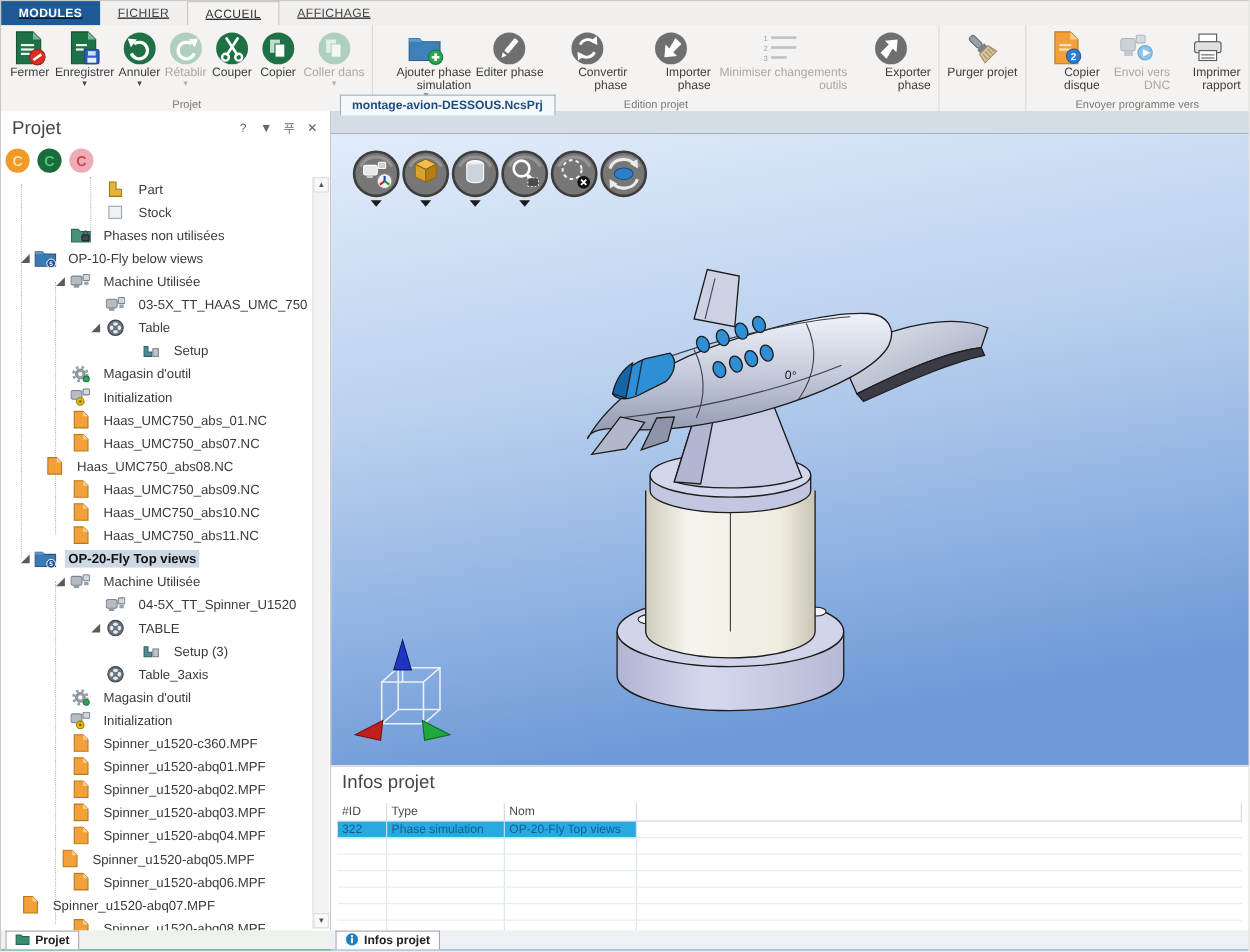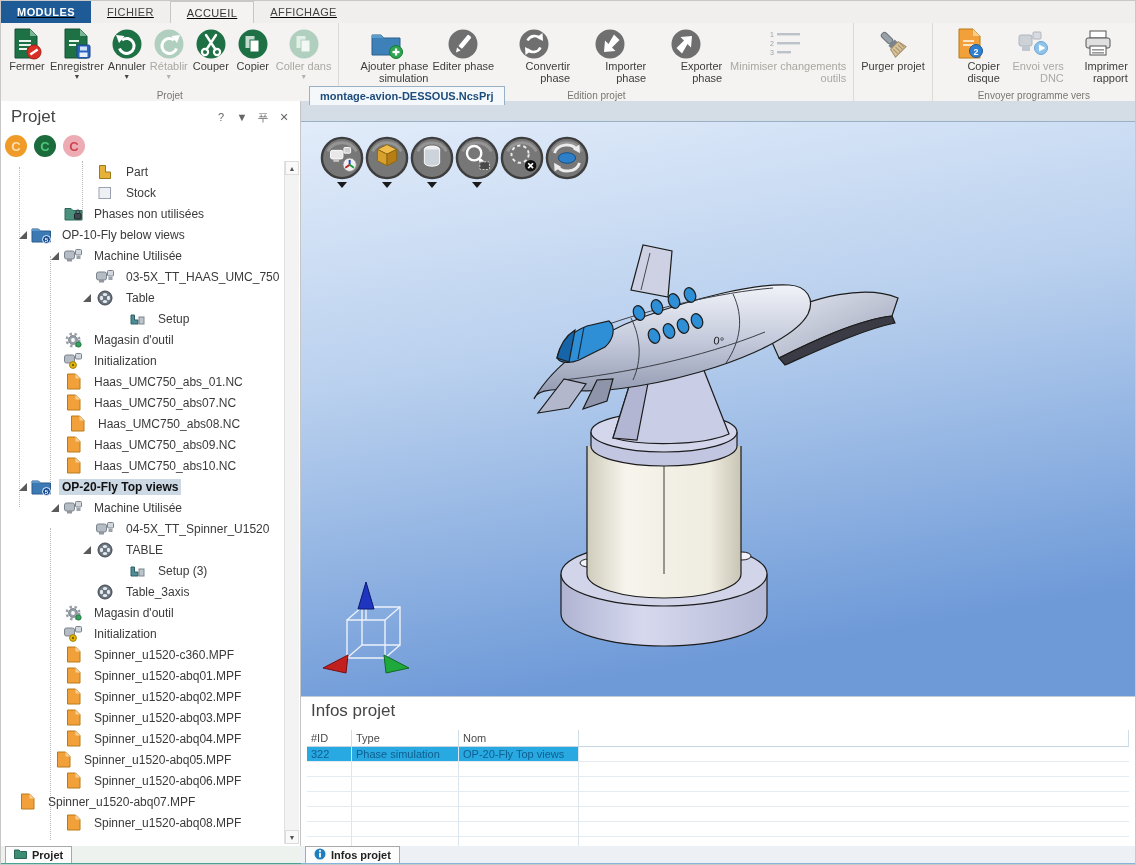--- a/index.html
+++ b/index.html
@@ -203,41 +203,41 @@
         </div>
         <div class="rbtn importer-phase">
           <div class="ric">
             <svg width="32" height="32" viewBox="0 0 32 32">
               <circle cx="16" cy="16" r="14.5" fill="#6f6f6f"></circle>
               <polygon points="20,6.5 25.5,12 18,19.5 21.5,23 10,24 11,12.5 14.5,16" fill="#fff"></polygon>
             </svg>
           </div>
           <div class="rlabel">Importer phase</div>
         </div>
-        <div class="rbtn exporter-phase">
-          <div class="ric">
-            <svg width="32" height="32" viewBox="0 0 32 32">
-              <circle cx="16" cy="16" r="14.5" fill="#6f6f6f"></circle>
-              <polygon points="12,25.5 6.5,20 14,12.5 10.5,9 22,8 21,19.5 17.5,16" fill="#fff"></polygon>
-            </svg>
-          </div>
-          <div class="rlabel">Exporter phase</div>
-        </div>
         <div class="rbtn minimiser-changements-outils disabled">
           <div class="ric">
             <svg width="36" height="30" viewBox="0 0 36 30">
               <text x="2" y="8" font-size="7" fill="#9aa0a6" font-family="Liberation Sans,sans-serif">1</text>
               <rect x="9" y="4" width="23" height="2.4" fill="#bcc2c8"></rect>
               <text x="2" y="17" font-size="7" fill="#9aa0a6" font-family="Liberation Sans,sans-serif">2</text>
               <rect x="9" y="13" width="23" height="2.4" fill="#bcc2c8"></rect>
               <text x="2" y="26" font-size="7" fill="#9aa0a6" font-family="Liberation Sans,sans-serif">3</text>
               <rect x="9" y="22" width="14" height="2.4" fill="#bcc2c8"></rect>
             </svg>
           </div>
           <div class="rlabel">Minimiser changements outils</div>
+        </div>
+        <div class="rbtn exporter-phase">
+          <div class="ric">
+            <svg width="32" height="32" viewBox="0 0 32 32">
+              <circle cx="16" cy="16" r="14.5" fill="#6f6f6f"></circle>
+              <polygon points="12,25.5 6.5,20 14,12.5 10.5,9 22,8 21,19.5 17.5,16" fill="#fff"></polygon>
+            </svg>
+          </div>
+          <div class="rlabel">Exporter phase</div>
         </div>
         <div class="rgroup-label">Edition projet</div>
       </div>
       <div class="rgroup">
         <div class="rbtn purger-projet">
           <div class="ric">
             <svg width="32" height="32" viewBox="0 0 32 32">
               <g transform="rotate(-45 16 16)">
                 <rect x="13" y="1" width="6" height="13" rx="2.5" fill="#98a0a8" stroke="#6a7178"></rect>
                 <rect x="11.5" y="14" width="9" height="4" fill="#7a828a"></rect>
@@ -441,21 +441,21 @@
         <div class="trow" style="padding-left: 46px;">
           <span class="arrowslot"></span>
           <span class="ticon">
             <svg width="15" height="17" viewBox="0 0 15 17">
               <path d="M1.5 1 h8 l4.5 4.5 v10.5 h-12.5 z" fill="#f2a13a" stroke="#b87a18"></path>
               <path d="M9.5 1 l4.5 4.5 h-4.5 z" fill="#f9cf92"></path>
             </svg>
           </span>
           <span class="tlabel">Haas_UMC750_abs07.NC</span>
         </div>
-        <div class="trow" style="padding-left: 50px;">
+        <div class="trow" style="padding-left: 22px;">
           <span class="arrowslot"></span>
           <span class="ticon">
             <svg width="15" height="17" viewBox="0 0 15 17">
               <path d="M1.5 1 h8 l4.5 4.5 v10.5 h-12.5 z" fill="#f2a13a" stroke="#b87a18"></path>
               <path d="M9.5 1 l4.5 4.5 h-4.5 z" fill="#f9cf92"></path>
             </svg>
           </span>
           <span class="tlabel">Haas_UMC750_abs08.NC</span>
         </div>
         <div class="trow" style="padding-left: 46px;">
@@ -470,20 +470,30 @@
         </div>
         <div class="trow" style="padding-left: 46px;">
           <span class="arrowslot"></span>
           <span class="ticon">
             <svg width="15" height="17" viewBox="0 0 15 17">
               <path d="M1.5 1 h8 l4.5 4.5 v10.5 h-12.5 z" fill="#f2a13a" stroke="#b87a18"></path>
               <path d="M9.5 1 l4.5 4.5 h-4.5 z" fill="#f9cf92"></path>
             </svg>
           </span>
           <span class="tlabel">Haas_UMC750_abs10.NC</span>
+        </div>
+        <div class="trow" style="padding-left: 46px;">
+          <span class="arrowslot"></span>
+          <span class="ticon">
+            <svg width="15" height="17" viewBox="0 0 15 17">
+              <path d="M1.5 1 h8 l4.5 4.5 v10.5 h-12.5 z" fill="#f2a13a" stroke="#b87a18"></path>
+              <path d="M9.5 1 l4.5 4.5 h-4.5 z" fill="#f9cf92"></path>
+            </svg>
+          </span>
+          <span class="tlabel">Haas_UMC750_abs11.NC</span>
         </div>
         <div class="trow selected" style="padding-left: 14px;">
           <span class="arrowslot">
             <span class="exparrow"></span>
           </span>
           <span class="ticon">
             <svg width="21" height="18" viewBox="0 0 21 18">
               <path d="M1 3 h6.5 l2 2 h10 v11 h-18.5 z" fill="#3c7ab6" stroke="#2a5a88"></path>
               <path d="M1 3 h6.5 l2 2 h-8.5 z" fill="#5e96c8"></path>
               <circle cx="15.5" cy="13.5" r="4" fill="#1c4f92" stroke="#fff" stroke-width="0.9"></circle>

